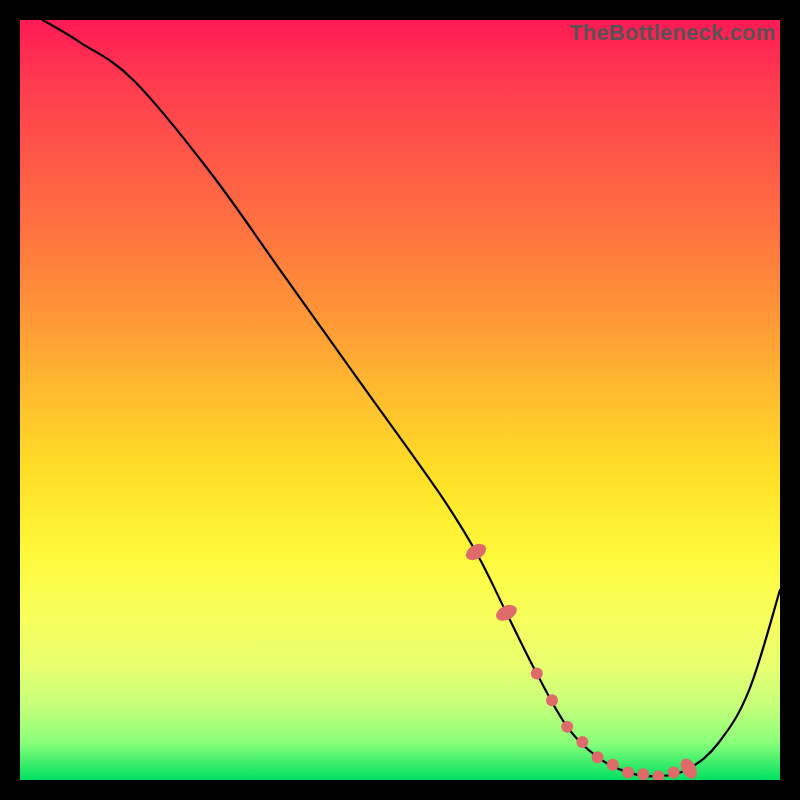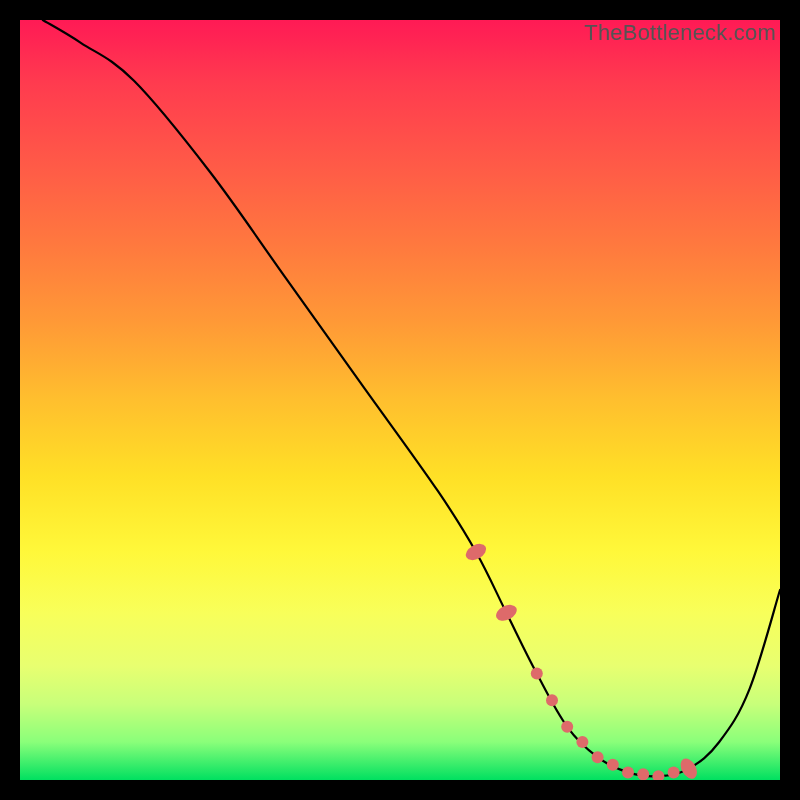--- a/index.html
+++ b/index.html
@@ -32,21 +32,21 @@
       #8aff7a 95%,
       #00e060 100%
     );
   }
   .watermark {
     position: absolute;
     top: 0px;
     right: 4px;
     font-family: Arial, Helvetica, sans-serif;
     font-size: 22px;
-    font-weight: 400;
+    font-weight: 700;
     color: #545454;
     letter-spacing: 0.2px;
   }
   svg.curve {
     position: absolute;
     left: 0; top: 0;
     width: 100%;
     height: 100%;
   }
   .curve-path {

